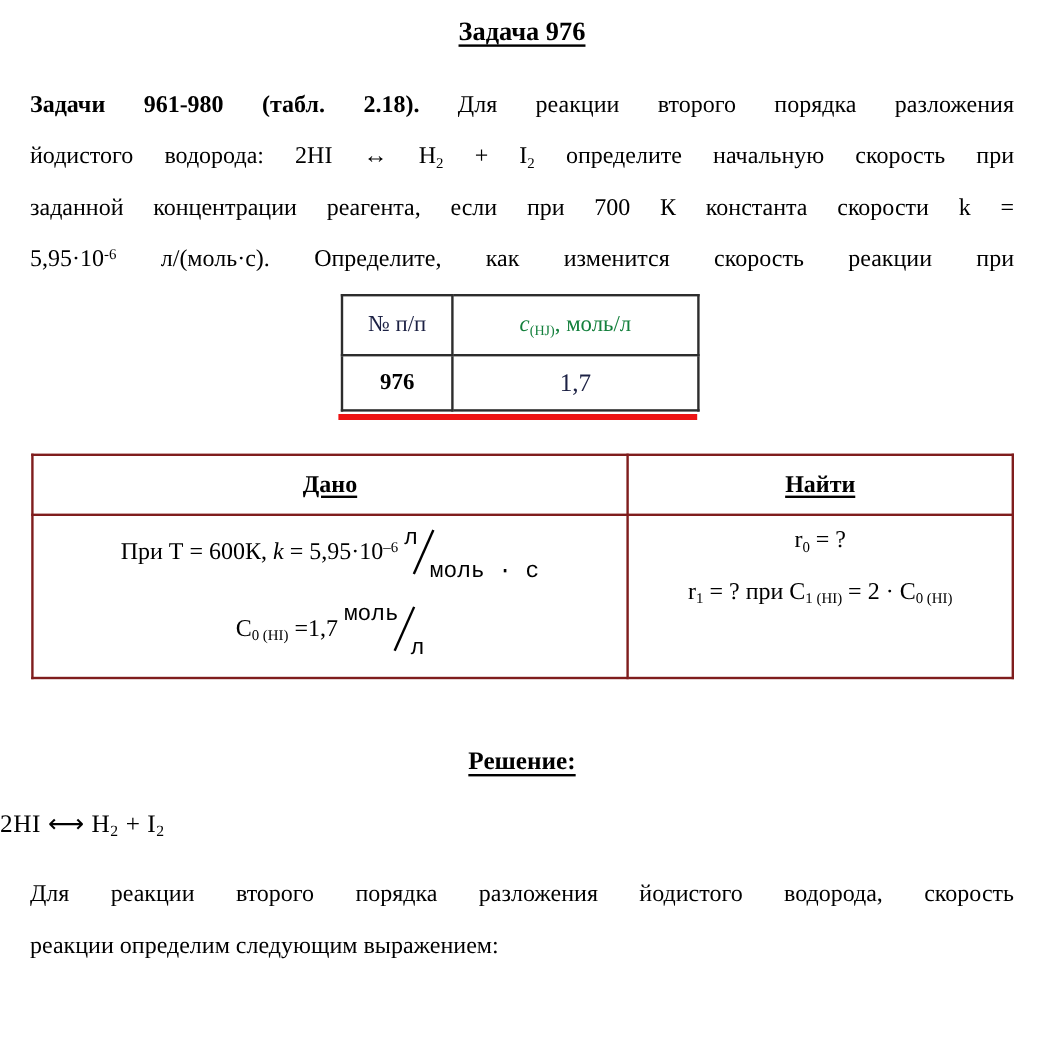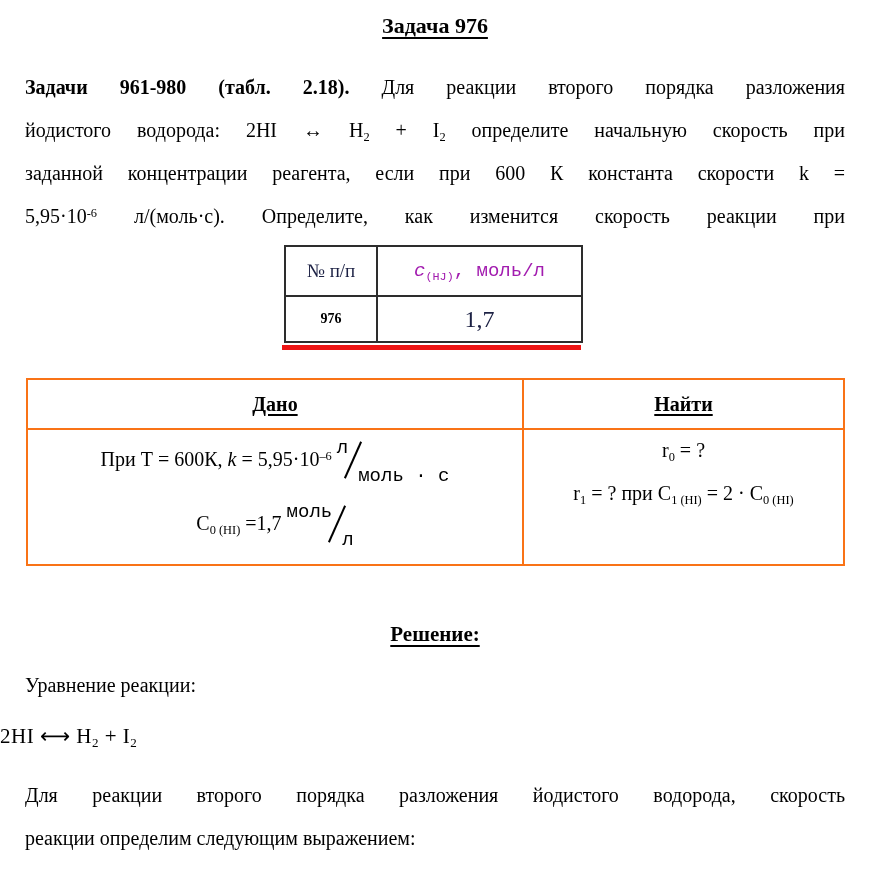--- a/index.html
+++ b/index.html
@@ -20,27 +20,27 @@
   sub{font-size:0.62em;vertical-align:-0.3em;line-height:0;}
   sup{font-size:0.62em;vertical-align:0.5em;line-height:0;}
   b{font-weight:bold;}
   .it{font-style:italic;}
 
   
   .dtable{border-collapse:collapse;margin:7px 0 0 284px;}
   .dtable td{border:2px solid #2d2d2d;text-align:center;vertical-align:middle;}
   .dtable .h1{width:88px;height:46px;font-size:19px;}
   .dtable .h2{width:201px;font-size:19px;}
-  .dtable .r1{height:42px;font-weight:bold;font-size:14px;}
-  .dtable .r2{font-size:24px;}
+  .dtable .r1{height:42px;font-weight:bold;font-size:19px;}
+  .dtable .r2{font-size:21px;}
   .redline{margin:2px 0 0 282px;width:299px;height:5px;}
 
   
   .gftable{border-collapse:collapse;margin:28px 0 0 26px;table-layout:fixed;}
-  .gftable td{border:2px solid #f97316;}
+  .gftable td{border:2px solid #7f1d1d;}
   .gf-head{height:46px;text-align:center;font-weight:bold;font-size:20px;vertical-align:middle;}
   .gf-head span{text-decoration:underline;text-decoration-thickness:2px;text-underline-offset:3px;}
   .gf-left{width:492px;height:132px;vertical-align:top;}
   .gf-right{width:317px;vertical-align:top;}
   .fline{text-align:center;font-size:20px;white-space:nowrap;}
 
   
   .dfrac{display:inline-block;white-space:nowrap;font-family:Liberation Mono, monospace;}
   .dnum{vertical-align:13px;font-size:19px;}
   .dbar{display:inline-block;width:2px;height:40px;background:#000;transform:rotate(24deg);vertical-align:-14px;margin:0 4px;}
@@ -56,29 +56,29 @@
 
 <div class="doc">
 
   <div class="title">
     <span>Задача 976</span>
   </div>
 
   <div class="para">
     <div class="jline"><b>Задачи 961-980 (табл. 2.18).</b> Для реакции второго порядка разложения</div>
     <div class="jline">йодистого водорода: 2HI ↔ H<sub>2</sub> + I<sub>2</sub> определите начальную скорость при</div>
-    <div class="jline">заданной концентрации реагента, если при 600 К константа скорости k =</div>
+    <div class="jline">заданной концентрации реагента, если при 700 К константа скорости k =</div>
     <div class="jline">5,95·10<sup>-6</sup> л/(моль·с). Определите, как изменится скорость реакции при</div>
   </div>
 
   <table class="dtable">
     <tbody>
         <tr>
       <td class="h1" style="color: rgb(28, 33, 68);">№ п/п</td>
-      <td class="h2" style="color: #a21caf; font-family: Liberation Mono, monospace;"><span class="it">c</span><sub>(HJ)</sub>, моль/л</td>
+      <td class="h2" style="color: #15803d;"><span class="it">c</span><sub>(HJ)</sub>, моль/л</td>
     </tr>
     <tr>
       <td class="r1">976</td>
       <td class="r2" style="color: rgb(28, 33, 68);">1,7</td>
     </tr>
   </tbody>
     </table>
   <div class="redline" style="background: rgb(237, 20, 20);"></div>
 
   <table class="gftable">
@@ -101,21 +101,20 @@
         <div class="fline" style="margin-top:20px">r<sub>1</sub> = ? при  C<sub>1 (HI)</sub> = 2 · C<sub>0 (HI)</sub></div>
       </td>
     </tr>
   </tbody>
     </table>
 
   <div class="solution-h">
     <span>Решение:</span>
   </div>
 
-  <div class="eq-label">Уравнение реакции:</div>
 
   <div class="equation">2HI ⟷ H<sub>2</sub> + I<sub>2</sub></div>
 
   <div class="para2">
     <div class="jline">Для реакции второго порядка разложения йодистого водорода, скорость</div>
     <div class="lline">реакции определим следующим выражением:</div>
   </div>
 
 </div>
 

